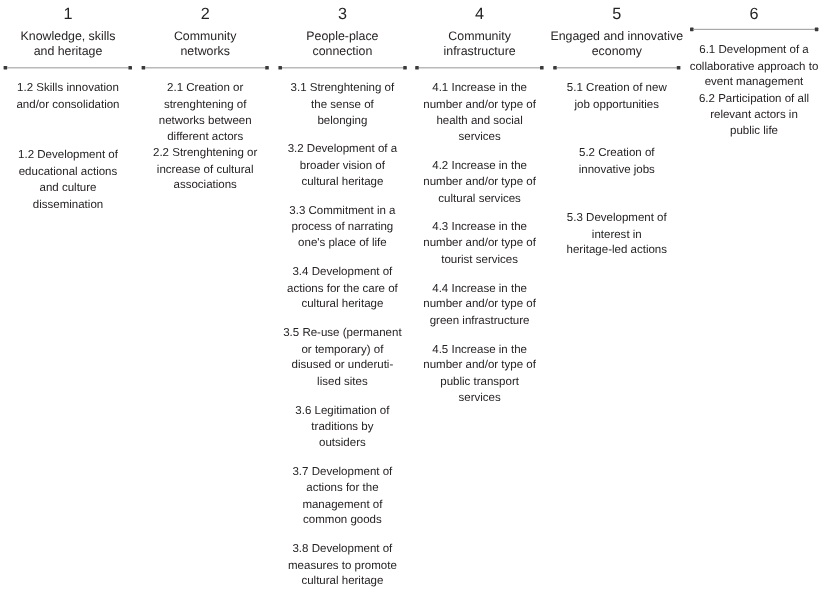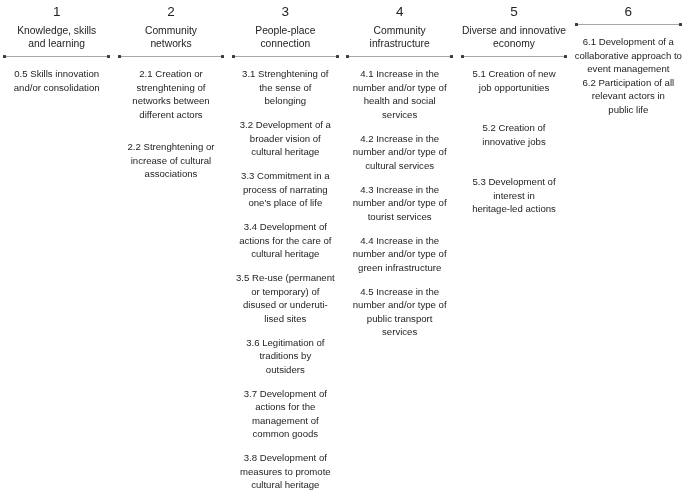--- a/index.html
+++ b/index.html
@@ -69,42 +69,46 @@
     display: flex;
     flex-direction: column;
   }
   .item {
     font-size: 9.6px;
     line-height: 13.5px;
     white-space: pre-line;
   }
   
   .column:nth-child(1) .items { gap: 29px; }
-  .column:nth-child(2) .items { gap: 19px; }
+  .column:nth-child(2) .items { }
   .column:nth-child(3) .items { gap: 10.5px; text-align: center; }
   .column:nth-child(4) .items { gap: 10.5px; }
   .column:nth-child(5) .items { gap: 27px; align-items: center; }
   .column:nth-child(6) .items { }
 </style>
 </head>
 <body>
 
 <div class="figure">
     <div class="column">
       <div class="col-number">1</div>
       <div class="col-title">Knowledge, skills
-and learning</div>
-      <div class="divider">
-        <span class="dot"></span>
-        <span class="line"></span>
-        <span class="dot"></span>
-      </div>
-      <div class="items">
-        <div class="item">0.5 Skills innovation
+and heritage</div>
+      <div class="divider">
+        <span class="dot"></span>
+        <span class="line"></span>
+        <span class="dot"></span>
+      </div>
+      <div class="items">
+        <div class="item">1.2 Skills innovation
 and/or consolidation</div>
+        <div class="item">1.2 Development of
+educational actions
+and culture
+dissemination</div>
       </div>
     </div>
     <div class="column">
       <div class="col-number">2</div>
       <div class="col-title">Community
 networks</div>
       <div class="divider">
         <span class="dot"></span>
         <span class="line"></span>
         <span class="dot"></span>
@@ -181,21 +185,21 @@
 number and/or type of
 green infrastructure</div>
         <div class="item">4.5 Increase in the
 number and/or type of
 public transport
 services</div>
       </div>
     </div>
     <div class="column">
       <div class="col-number">5</div>
-      <div class="col-title">Diverse and innovative
+      <div class="col-title">Engaged and innovative
 economy</div>
       <div class="divider">
         <span class="dot"></span>
         <span class="line"></span>
         <span class="dot"></span>
       </div>
       <div class="items">
         <div class="item">5.1 Creation of new
 job opportunities</div>
         <div class="item">5.2 Creation of

